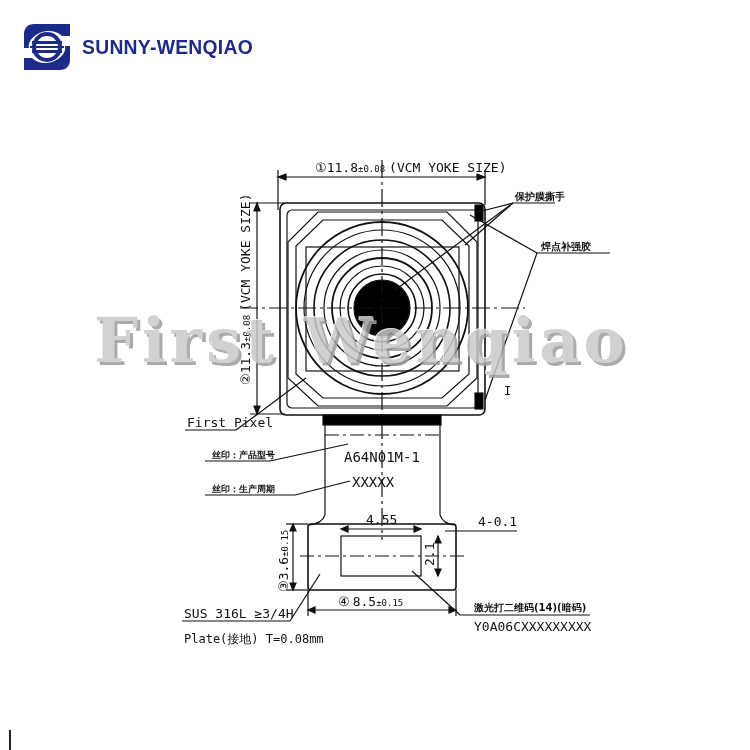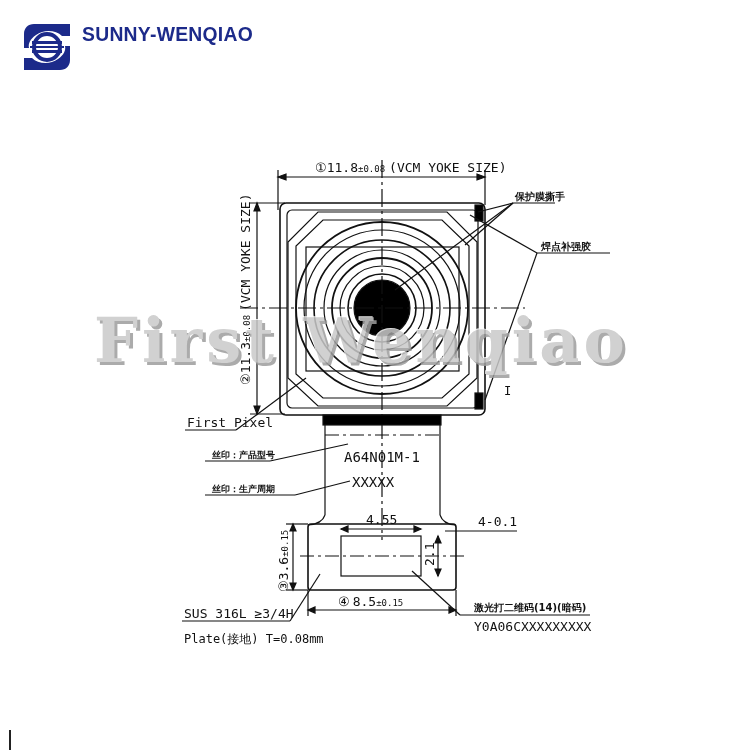--- a/index.html
+++ b/index.html
@@ -1,17 +1,17 @@
 <!DOCTYPE html>
 <html><head>
   <meta charset="utf-8">
   <style>
     html, body { margin: 0; padding: 0; background: #ffffff; }
     body { width: 750px; height: 750px; position: relative; overflow: hidden; font-family: "Liberation Sans", sans-serif; }
-    .logo { position: absolute; left: 22px; top: 22px; display: flex; gap: 10px; }
+    .logo { position: absolute; left: 22px; top: 22px; display: flex; align-items: center; gap: 10px; }
     .logo-mark { width: 50px; height: 50px; }
     .logo-text { font-family: "Liberation Sans", sans-serif; font-weight: bold; font-size: 21px; color: #1c2a8a; letter-spacing: 0.3px; transform: scaleX(0.92); transform-origin: left center; }
     svg.drawing { position: absolute; left: 0; top: 0; }
     .dtext { font-family: "DejaVu Sans Mono", "Liberation Mono", monospace; fill: #111; }
     .ctext { font-family: "DejaVu Sans", sans-serif; fill: #111; font-weight: bold; }
     .watermark { position: absolute; left: 94px; top: 304px; font-family: "DejaVu Serif", serif; font-weight: bold; font-size: 62px; color: #c9c9c9; letter-spacing: 4px; text-shadow: 3px 3px 0 #9d9d9d, -1px -1px 0 #ffffff; opacity: 0.85; pointer-events: none; white-space: nowrap; }
     .edge-mark { position: absolute; left: 9px; top: 730px; width: 2px; height: 20px; background: #222; }
   </style>
 </head>
 <body>

